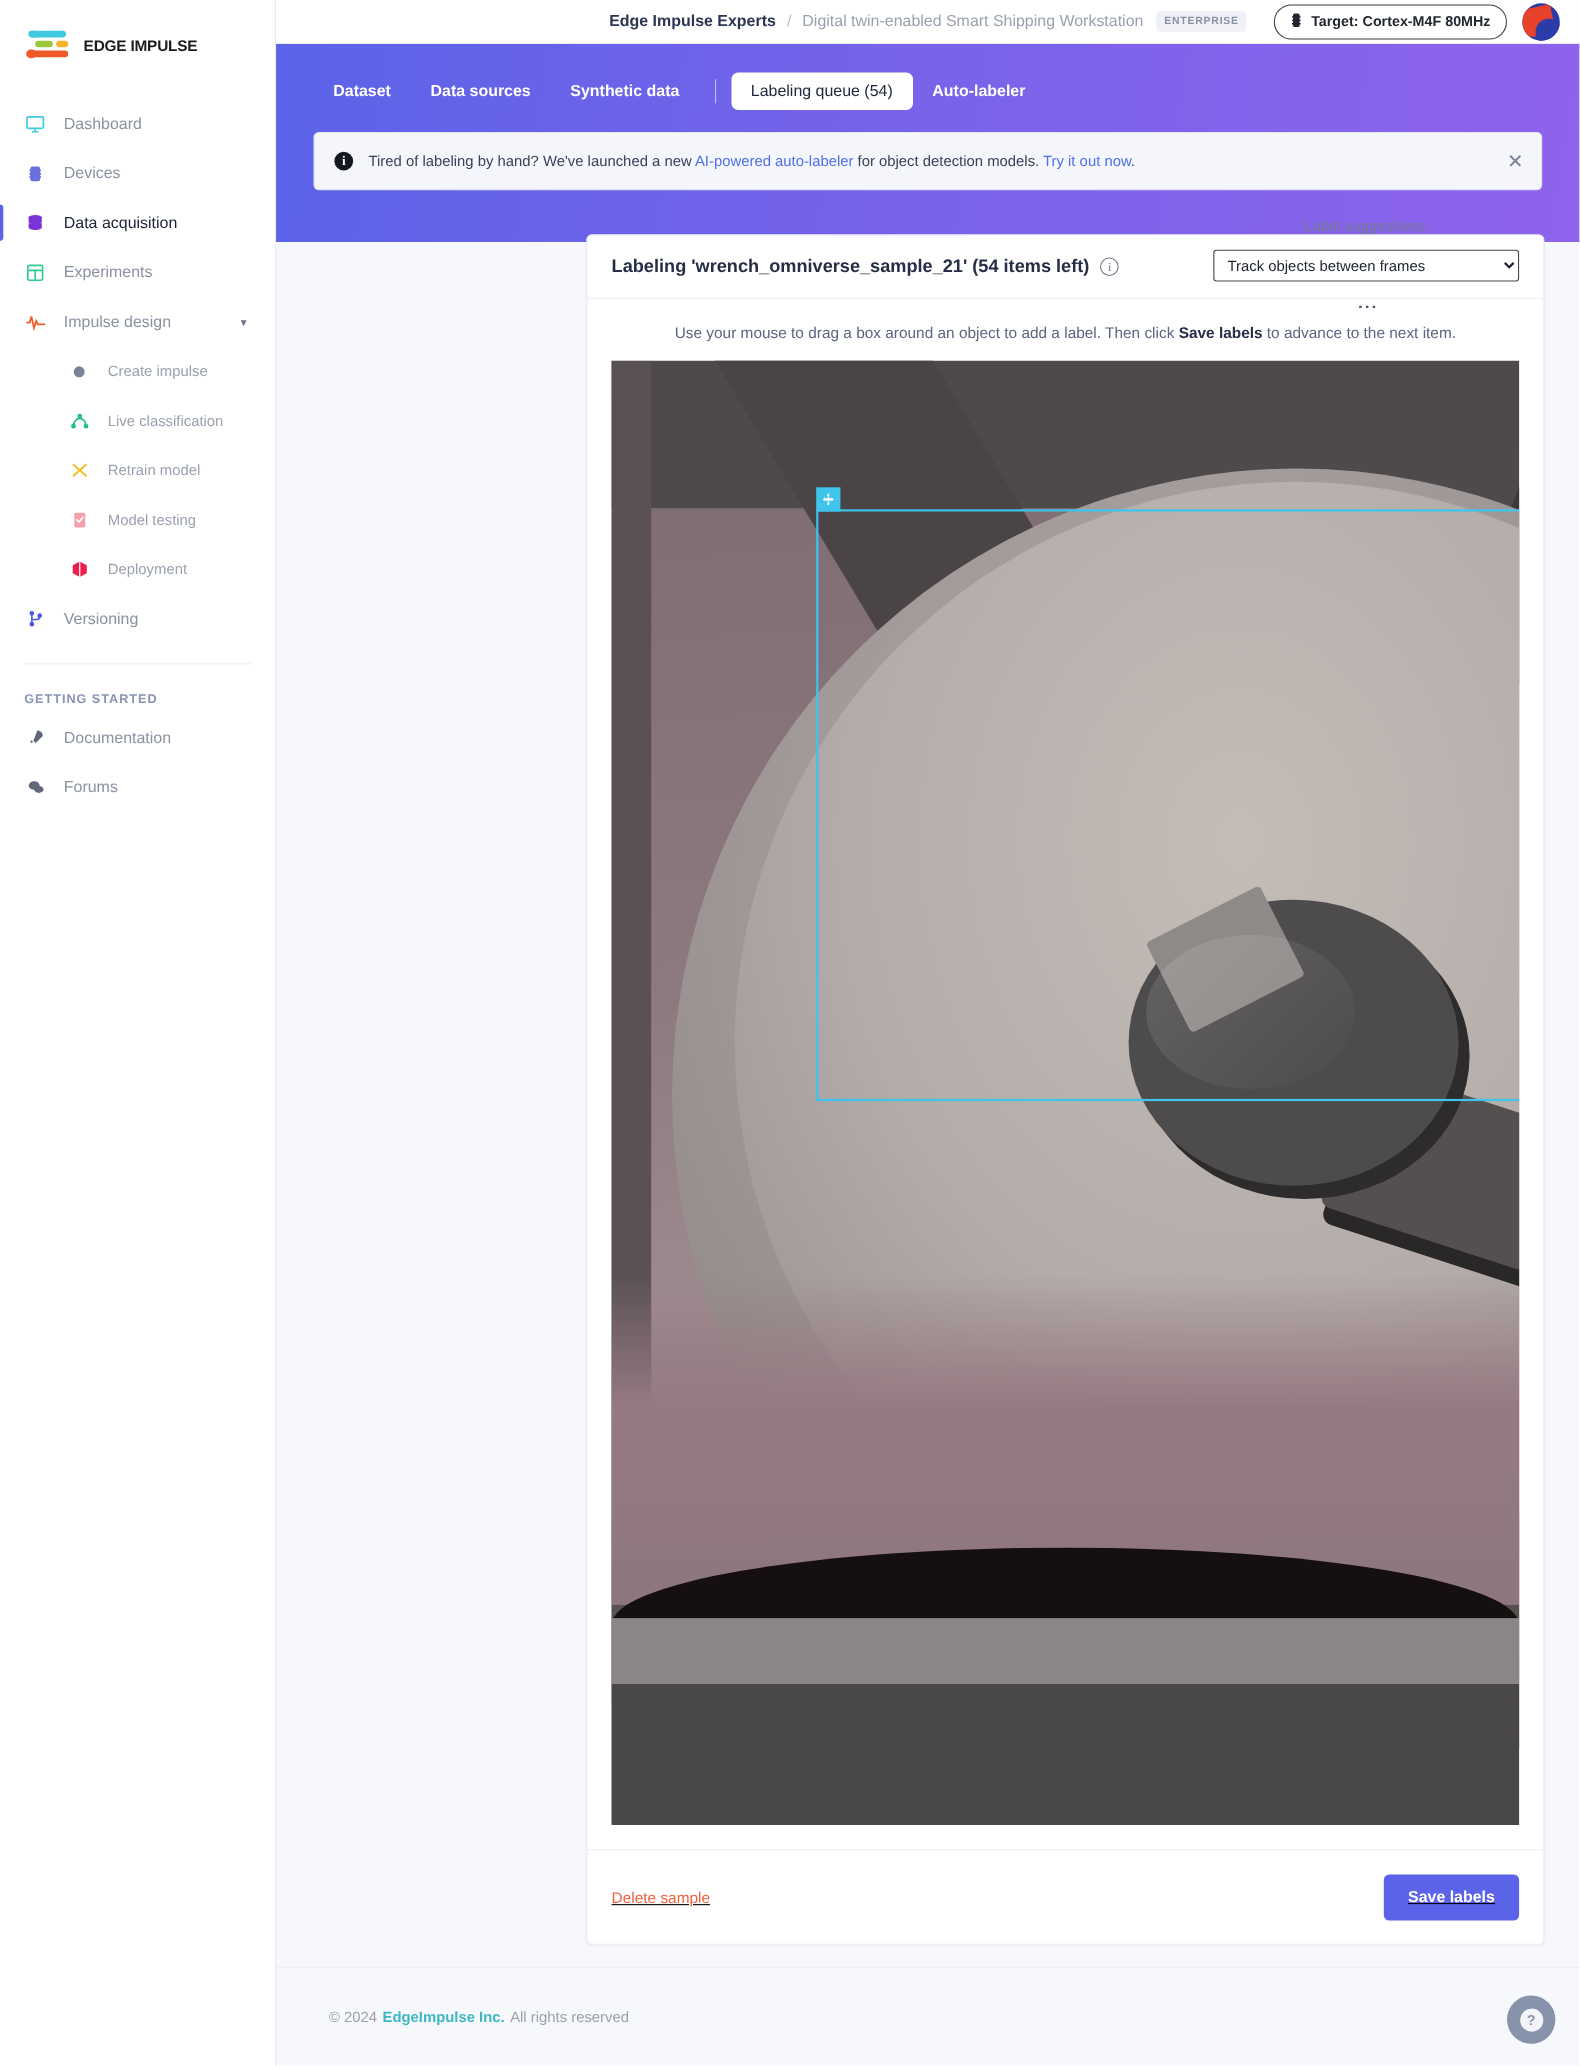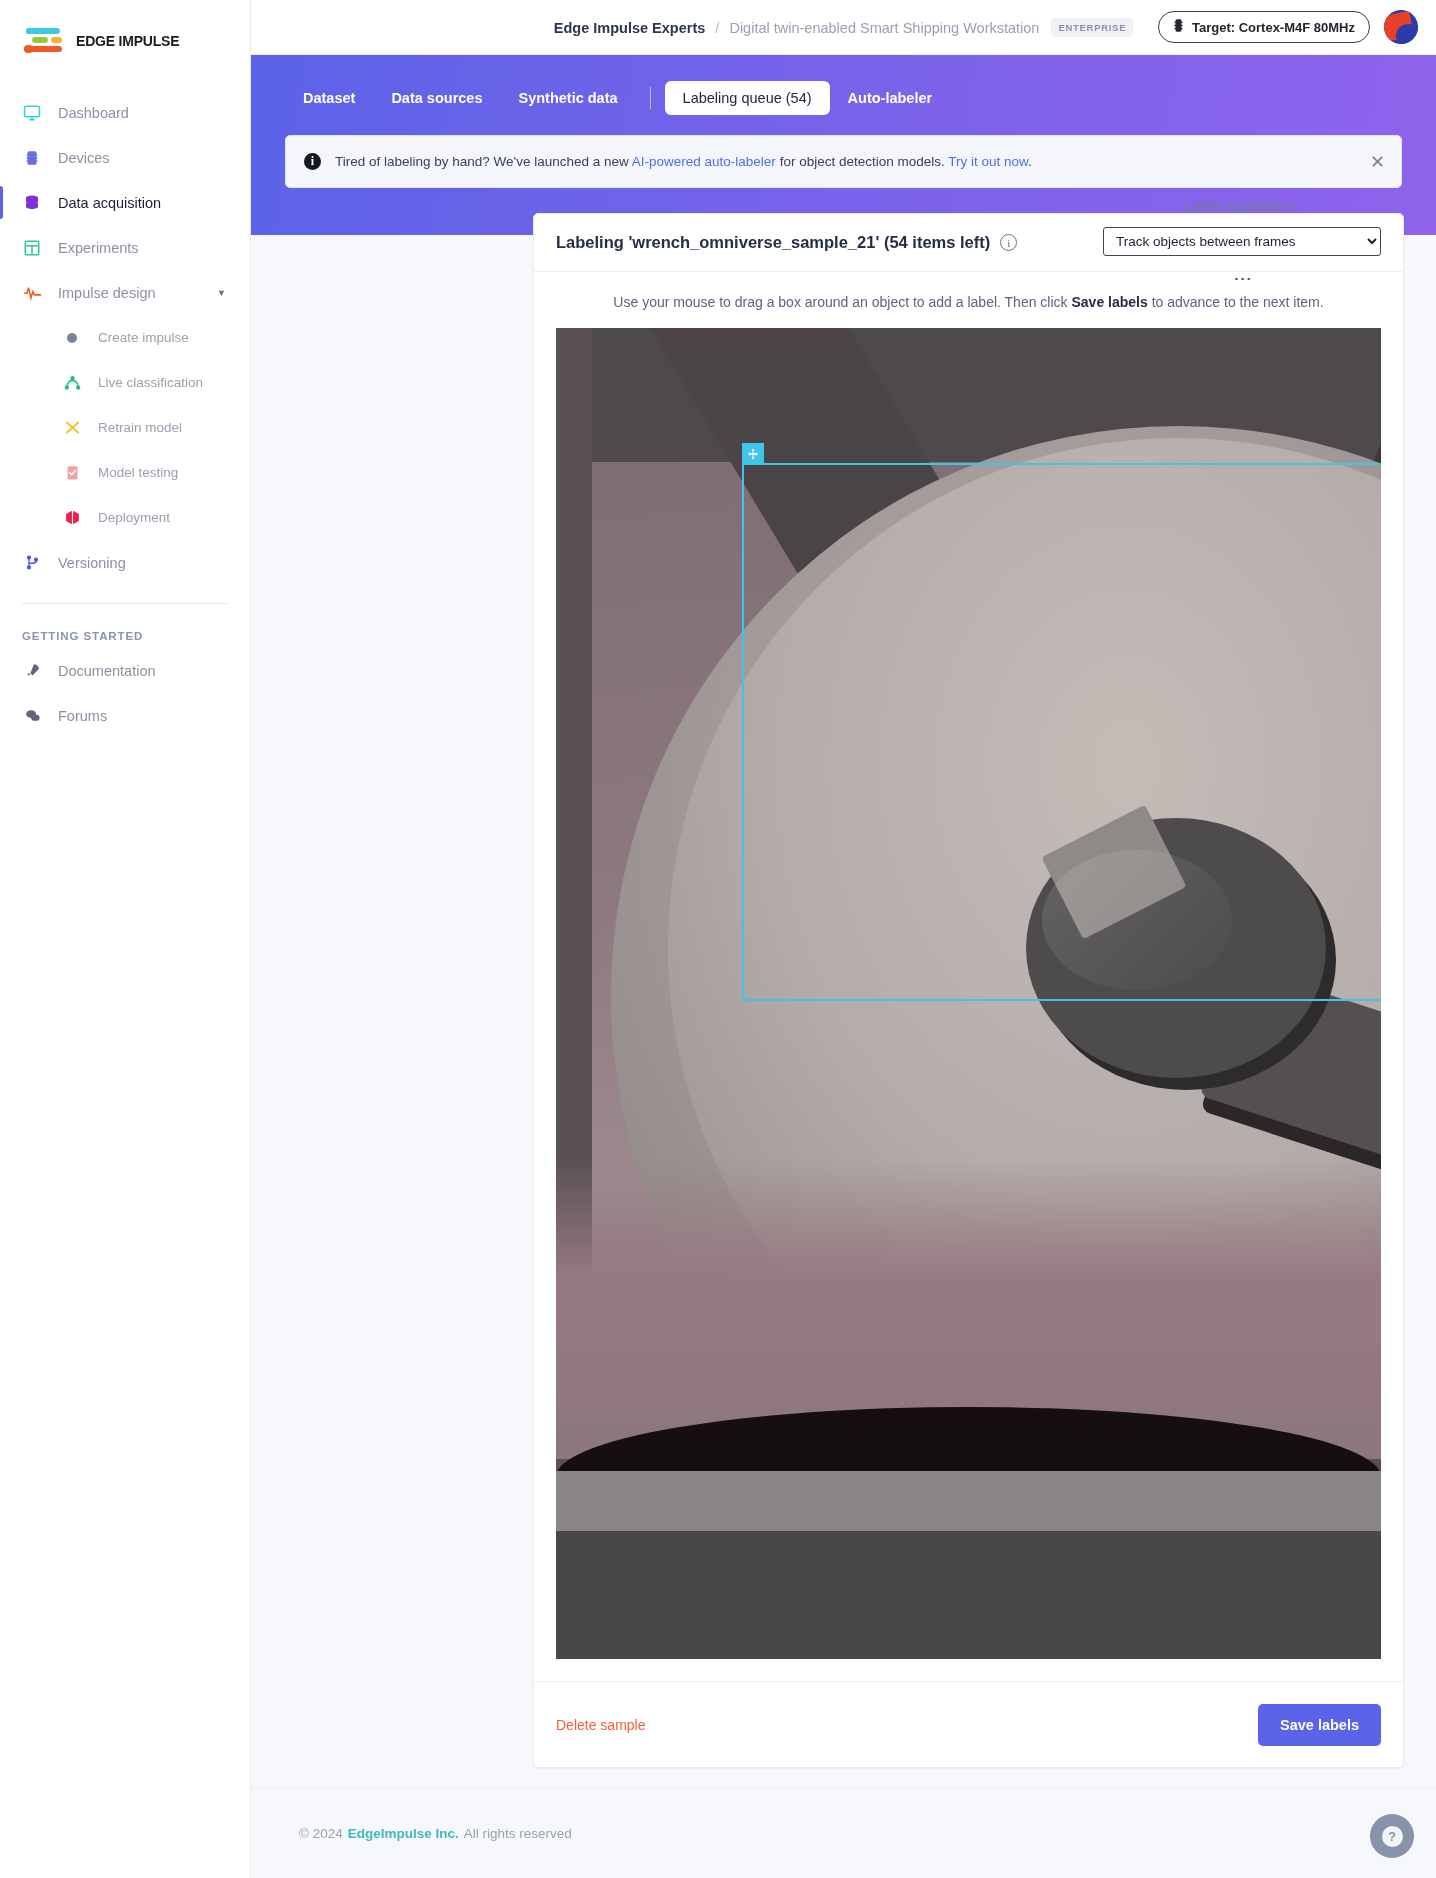--- a/index.html
+++ b/index.html
@@ -58,21 +58,21 @@
   .divider { height: 1px; background: #e8eaf0; margin: 18px 22px 0 22px; }
   .section-title {
     color: #8a93b5; font-size: 11.5px; font-weight: 700; letter-spacing: 0.9px;
     padding: 26px 0 6px 22px;
   }
 
   
   .main { flex: 1; position: relative; background: #f7f8fb; }
 
   .topbar {
-    height: 55px; background: #fff; border-bottom: 1px solid #ececf3;
+    height: 40px; background: #fff; border-bottom: 1px solid #ececf3;
     display: flex; align-items: center; position: relative;
   }
   .breadcrumb {
     position: absolute; left: 0; right: 0; text-align: center;
     font-size: 14.5px; color: #9aa0ae;
   }
   .bc-strong { color: #2d3553; font-weight: 700; }
   .bc-sep { color: #b9bdc9; margin: 0 6px; }
   .bc-badge {
     display: inline-block; background: #f0f1f6; color: #8a91a6;
@@ -255,21 +255,21 @@
   }
   .bb-move {
     position: absolute; left: -2px; top: -22px; width: 22px; height: 22px;
     background: #3fc4ec; display: flex; align-items: center; justify-content: center;
     color: #fff; font-size: 12px; cursor: move;
   }
 
   
   .card-foot {
     height: 86px; display: flex; align-items: center; padding: 0 22px;
-    border-top: 1px solid #edeff4; margin-top: 22px;
+    border-top: 1px solid #edeff4; margin-top: 22px; text-decoration: underline;
   }
   .delete-link { color: #f0613c; font-size: 14px; cursor: pointer; }
   .save-btn {
     margin-left: auto; background: #5b63e8; color: #fff; border: none;
     font-family: "Liberation Sans", sans-serif; font-size: 14.5px; font-weight: 700;
     padding: 13px 22px; border-radius: 5px; cursor: pointer;
   }
 
   .page-footer {
     position: absolute; left: 0; right: 0; bottom: 0; height: 90px;

